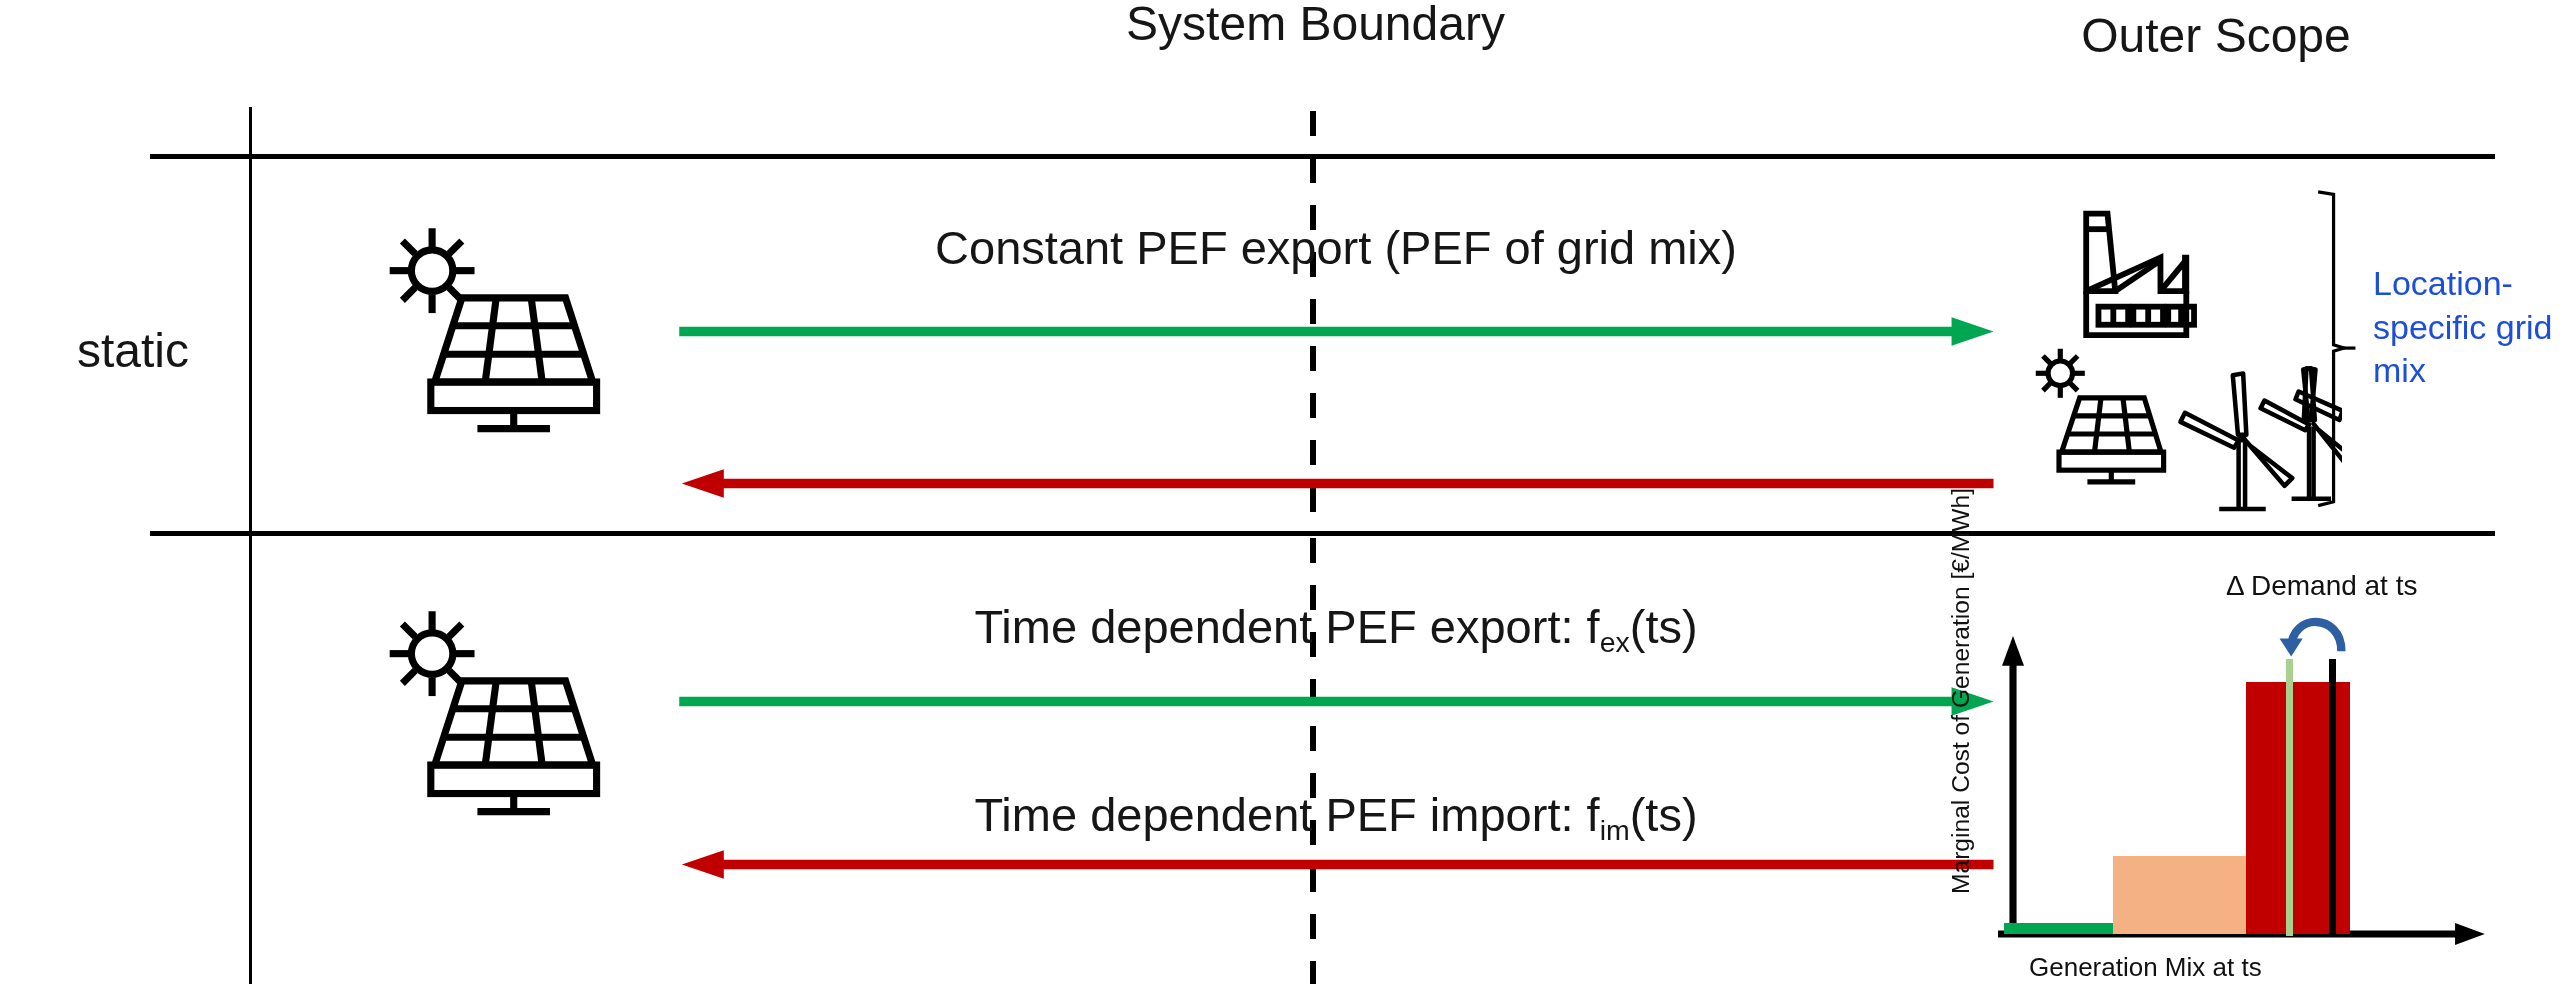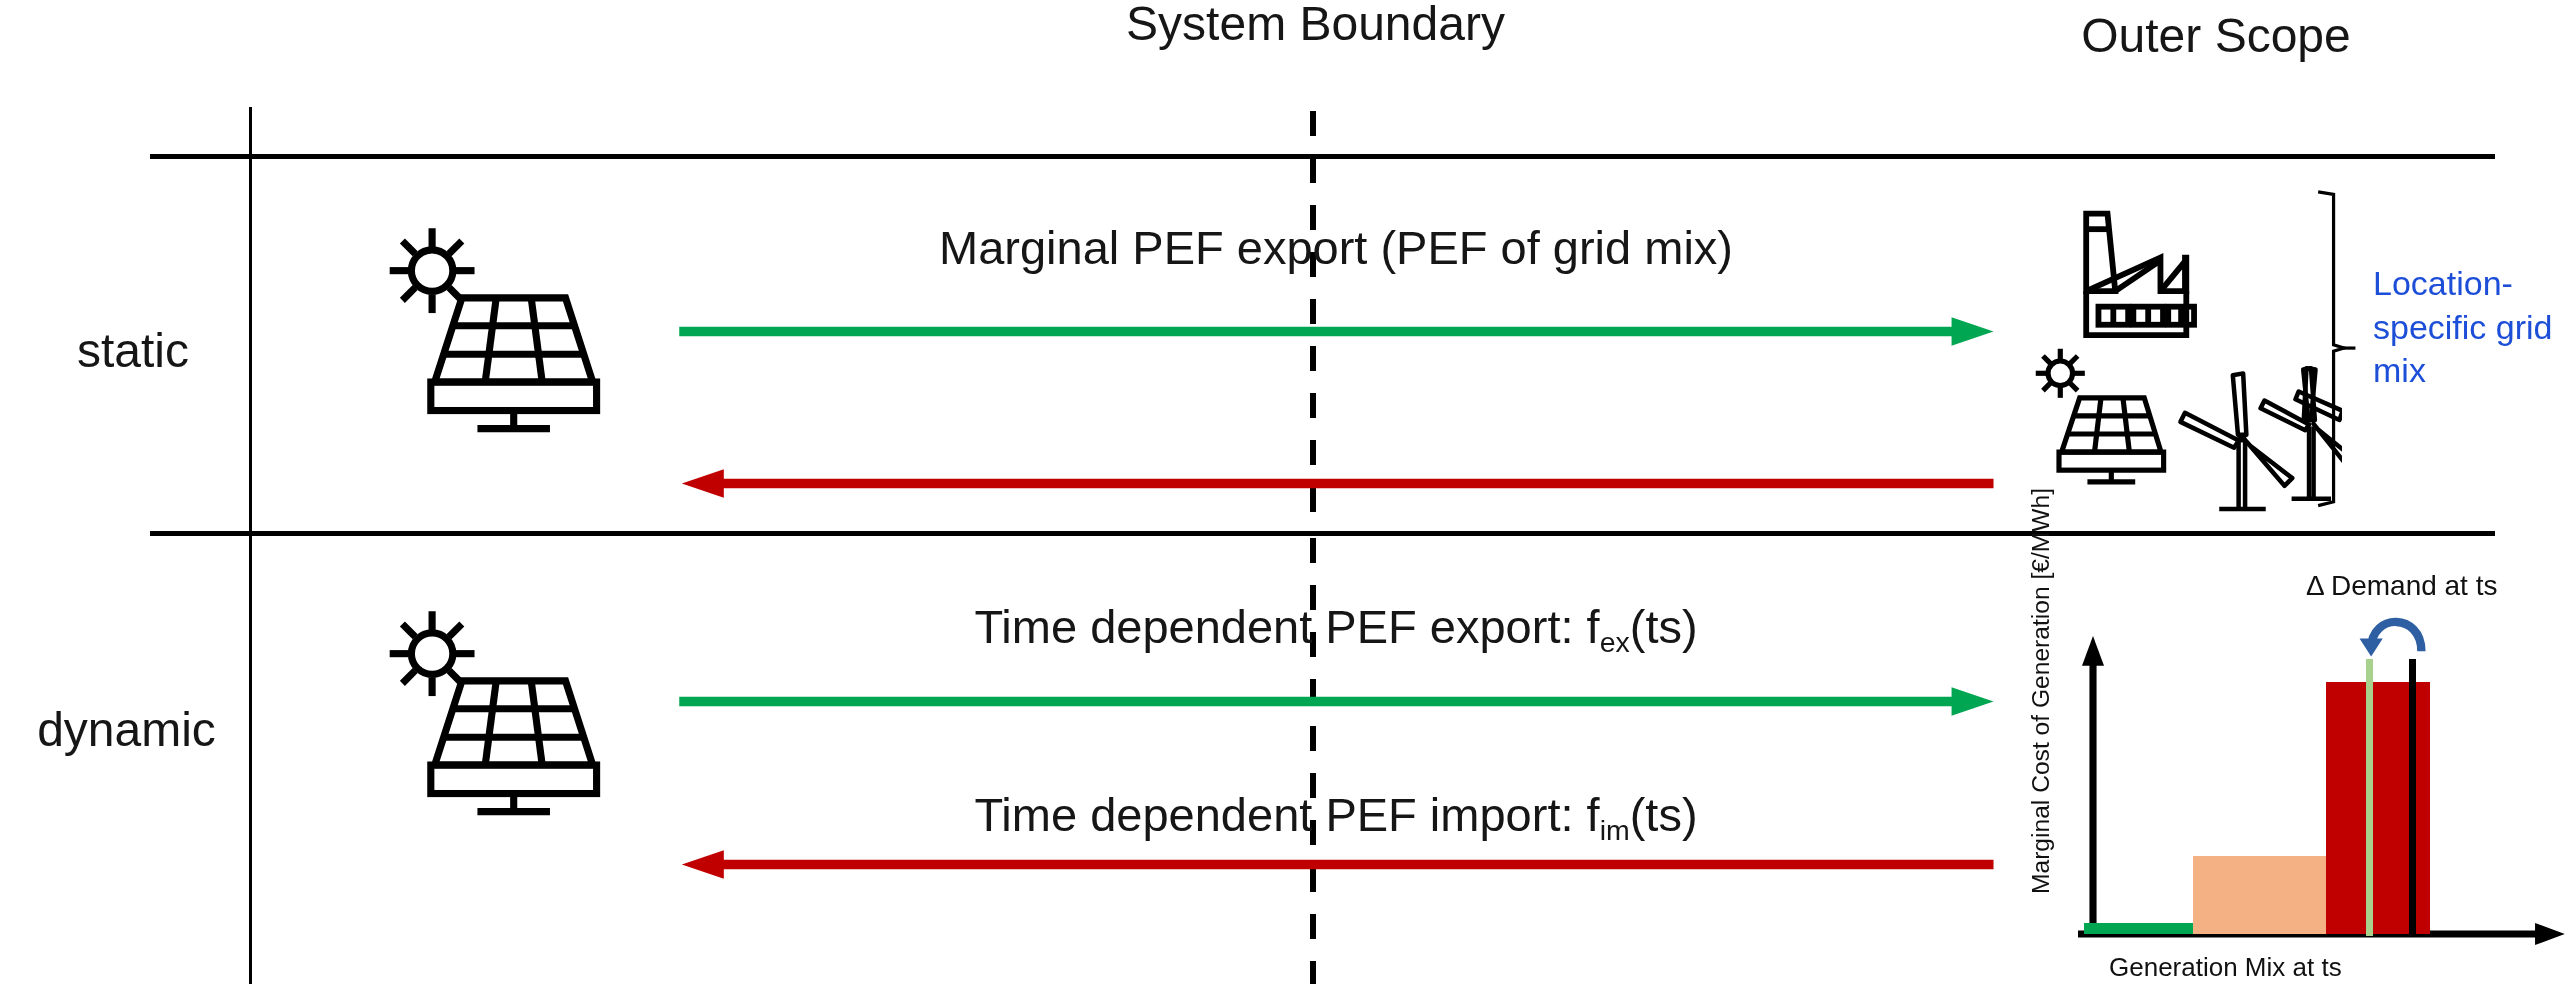--- a/index.html
+++ b/index.html
@@ -51,21 +51,20 @@
   <div class="abs colhdr ctr" style="left:1957px;top:11.7px;width:518px;">Outer Scope</div>
 
   <div class="abs hrule" style="left:150px;top:154px;width:2345px;"></div>
   <div class="abs hrule" style="left:150px;top:531px;width:2345px;"></div>
   <div class="abs vrule" style="left:249px;top:107px;height:877px;"></div>
 
   <div class="abs dashline" style="left:1310px;top:111px;height:420px;"></div>
   <div class="abs dashline" style="left:1310px;top:538px;height:446px;"></div>
 
   <div class="abs rowlbl" style="left:26px;top:327px;width:214px;text-align:center;">static</div>
-  <div class="abs rowlbl" style="left:6.5px;top:706px;width:240px;text-align:center;">dynamic</div>
 
   <div class="abs" style="left:379px;top:220px;width:272px;height:214px;">
     <svg width="272" height="214" viewBox="0 0 420 330">
       <g fill="none" stroke="#000" stroke-width="11" stroke-linecap="square">
 
         <circle cx="82" cy="78" r="32"></circle>
         <line x1="82" y1="18" x2="82" y2="36"></line>
         <line x1="82" y1="120" x2="82" y2="138"></line>
         <line x1="22" y1="78" x2="40" y2="78"></line>
         <line x1="124" y1="78" x2="142" y2="78"></line>
@@ -85,21 +84,21 @@
         <line x1="235" y1="120" x2="252" y2="250"></line>
 
         <rect x="80" y="250" width="256" height="44"></rect>
 
         <line x1="208" y1="294" x2="208" y2="322"></line>
         <line x1="152" y1="322" x2="264" y2="322"></line>
       </g>
     </svg>
   </div>
 
-  <div class="abs flowlbl" style="left:677px;top:224px;width:1318px;text-align:center;">Marginal PEF export (PEF of grid mix)</div>
+  <div class="abs flowlbl" style="left:677px;top:224px;width:1318px;text-align:center;">Constant PEF export (PEF of grid mix)</div>
 
   <div class="arrowwrap" style="left:677px;top:316px;">
     <svg width="1322" height="31" viewBox="0 0 2040 48">
       <line x1="0" y1="24" x2="1975" y2="24" stroke="#00a651" stroke-width="15"></line>
       <polygon points="1970,2 2035,24 1970,46" fill="#00a651"></polygon>
     </svg>
   </div>
 
 
   <div class="arrowwrap" style="left:677px;top:468px;">
@@ -233,21 +232,21 @@
 
   <div class="abs flowlbl" style="left:677px;top:763px;width:1318px;text-align:center;margin-top:28px;"><span>Time dependent PEF import: f</span><sub>im</sub><span>(ts)</span></div>
 
   <div class="arrowwrap" style="left:677px;top:849px;">
     <svg width="1322" height="31" viewBox="0 0 2040 48">
       <line x1="64" y1="24" x2="2035" y2="24" stroke="#c00000" stroke-width="15"></line>
       <polygon points="69,2 4,24 69,46" fill="#c00000"></polygon>
     </svg>
   </div>
 
-  <div class="abs" style="left:2000px;top:570px;width:574px;height:414px;">
+  <div class="abs" style="left:1920px;top:570px;width:574px;height:414px;">
 
     <div class="abs annot" style="left:306px;top:0px;">Δ Demand at ts</div>
 
     <div class="abs" style="left:354px;top:31px;width:91px;height:58px;">
       <svg width="91" height="58" viewBox="0 0 140 90">
         <path d="M26 74 C 26 18, 104 18, 104 78" fill="none" stroke="#2e5fa3" stroke-width="13" stroke-linecap="butt"></path>
         <polygon points="8,58 44,58 26,86" fill="#2e5fa3"></polygon>
       </svg>
     </div>
 

